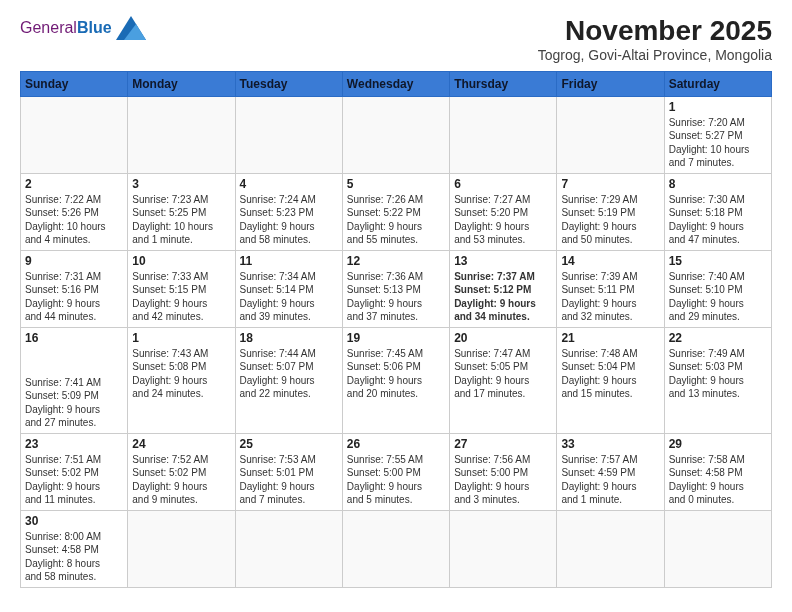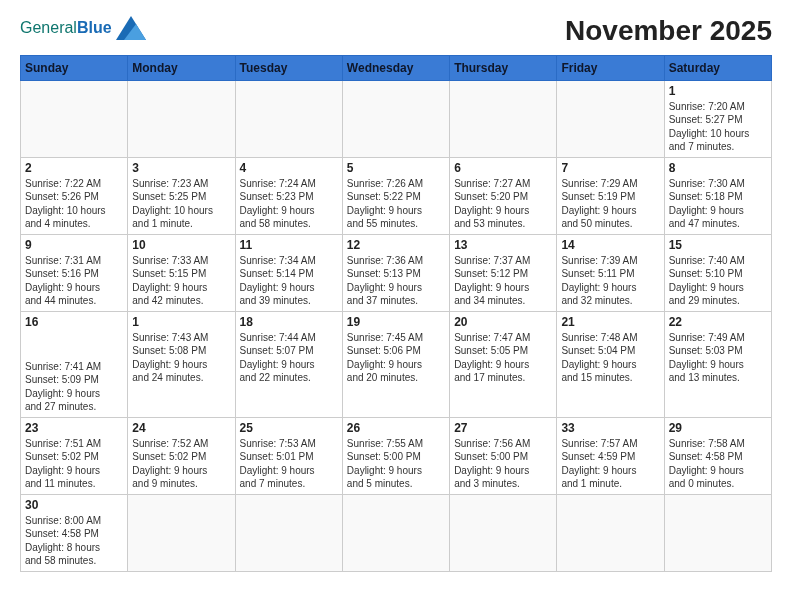--- a/index.html
+++ b/index.html
@@ -25,21 +25,21 @@
       flex-direction: column;
       align-items: flex-start;
     }
     .logo {
       display: flex;
       align-items: center;
       font-size: 18px;
       font-weight: normal;
     }
     .logo-general {
-      color: #0f766e;
+      color: #701a75;
       font-size: 16px;
     }
     .logo-blue {
       color: #1a6bb5;
       font-size: 16px;
       font-weight: bold;
     }
     .logo-icon {
       width: 30px;
       height: 24px;
@@ -108,20 +108,21 @@
         <span class="logo-general">General</span>
         <span class="logo-blue">Blue</span>
         <svg class="logo-icon" viewBox="0 0 30 24" xmlns="http://www.w3.org/2000/svg">
           <polygon points="0,24 15,0 30,24" fill="#1a6bb5"></polygon>
           <polygon points="8,24 20,8 30,24" fill="#4a9fe0"></polygon>
         </svg>
       </div>
     </div>
     <div class="title-area">
       <div class="month-title">November 2025</div>
+      <div class="subtitle">Togrog, Govi-Altai Province, Mongolia</div>
     </div>
   </div>
 
   <table class="calendar">
     <thead>
       <tr>
         <th><span>Sunday</span></th>
         <th><span>Monday</span></th>
         <th><span>Tuesday</span></th>
         <th><span>Wednesday</span></th>
@@ -221,21 +222,21 @@
           </td>
           <td>
             <span class="day-number">12</span>
             <div class="day-info" style="white-space: pre-line;">Sunrise: 7:36 AM
 Sunset: 5:13 PM
 Daylight: 9 hours
 and 37 minutes.</div>
           </td>
           <td>
             <span class="day-number">13</span>
-            <div class="day-info" style="white-space: pre-line;">Sunrise: 7:37 AM
+            <div class="day-info" style="white-space: pre-line; font-weight: bold;">Sunrise: 7:37 AM
 Sunset: 5:12 PM
 Daylight: 9 hours
 and 34 minutes.</div>
           </td>
           <td>
             <span class="day-number">14</span>
             <div class="day-info" style="white-space: pre-line;">Sunrise: 7:39 AM
 Sunset: 5:11 PM
 Daylight: 9 hours
 and 32 minutes.</div>

